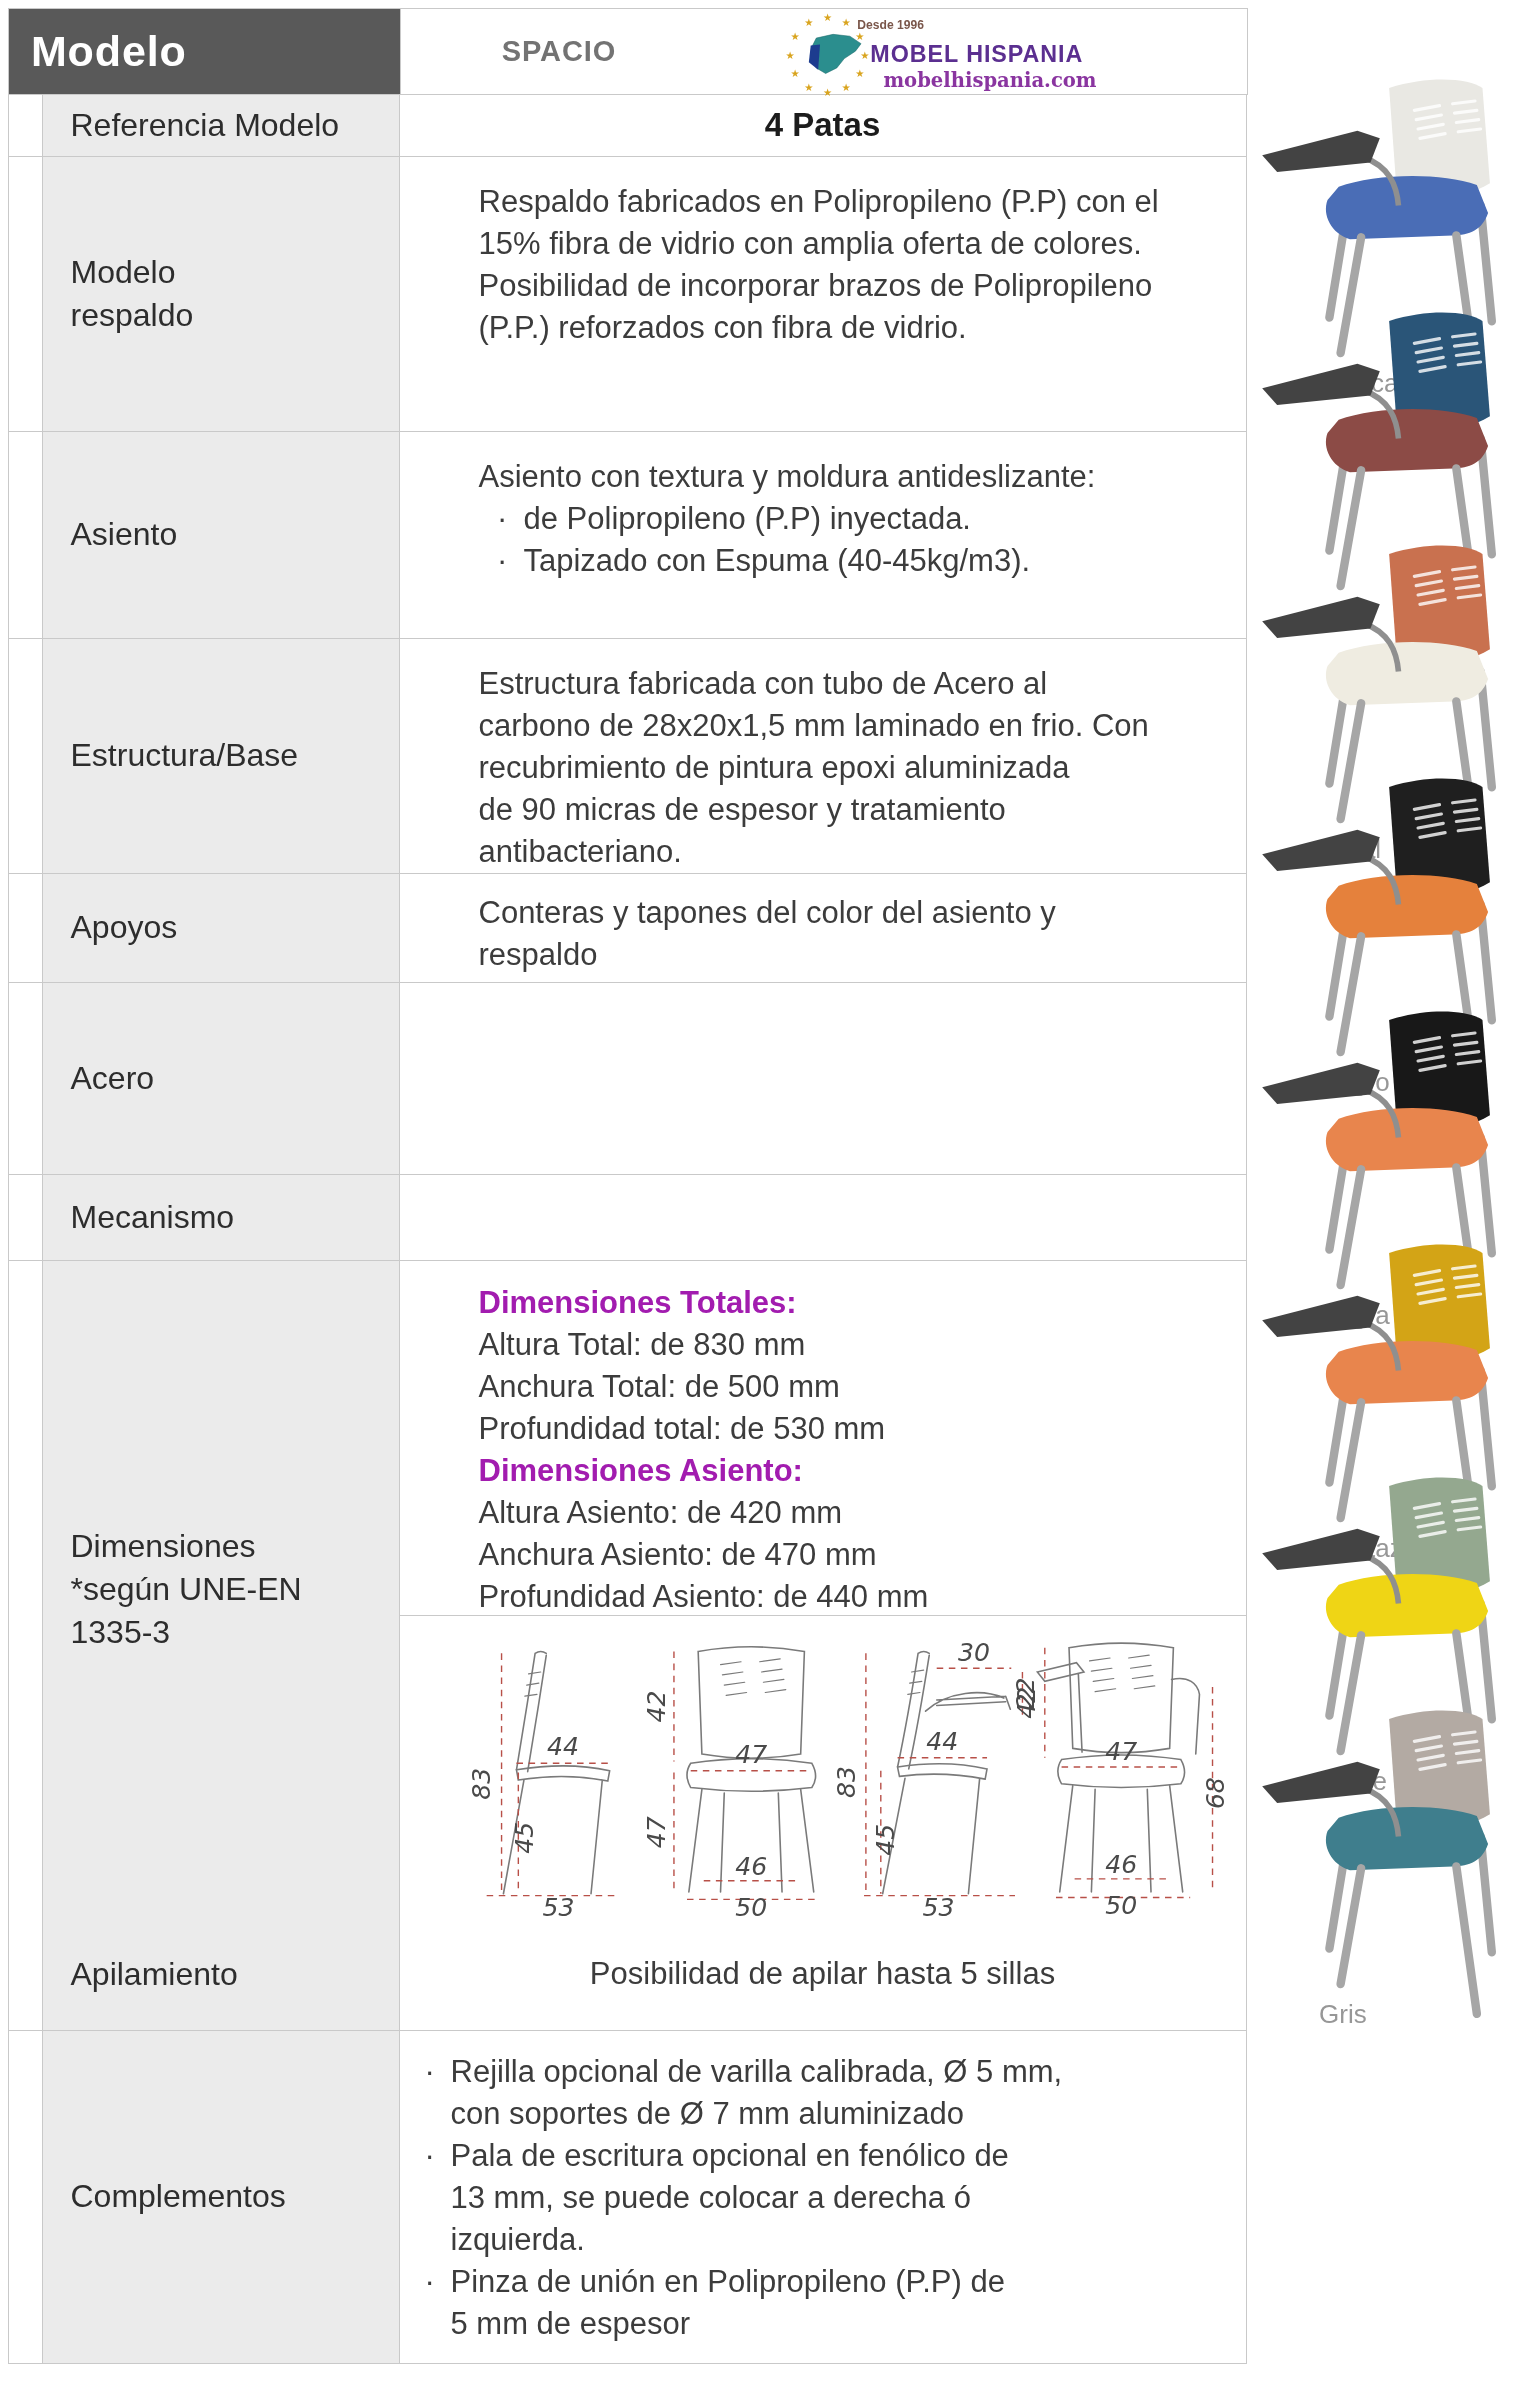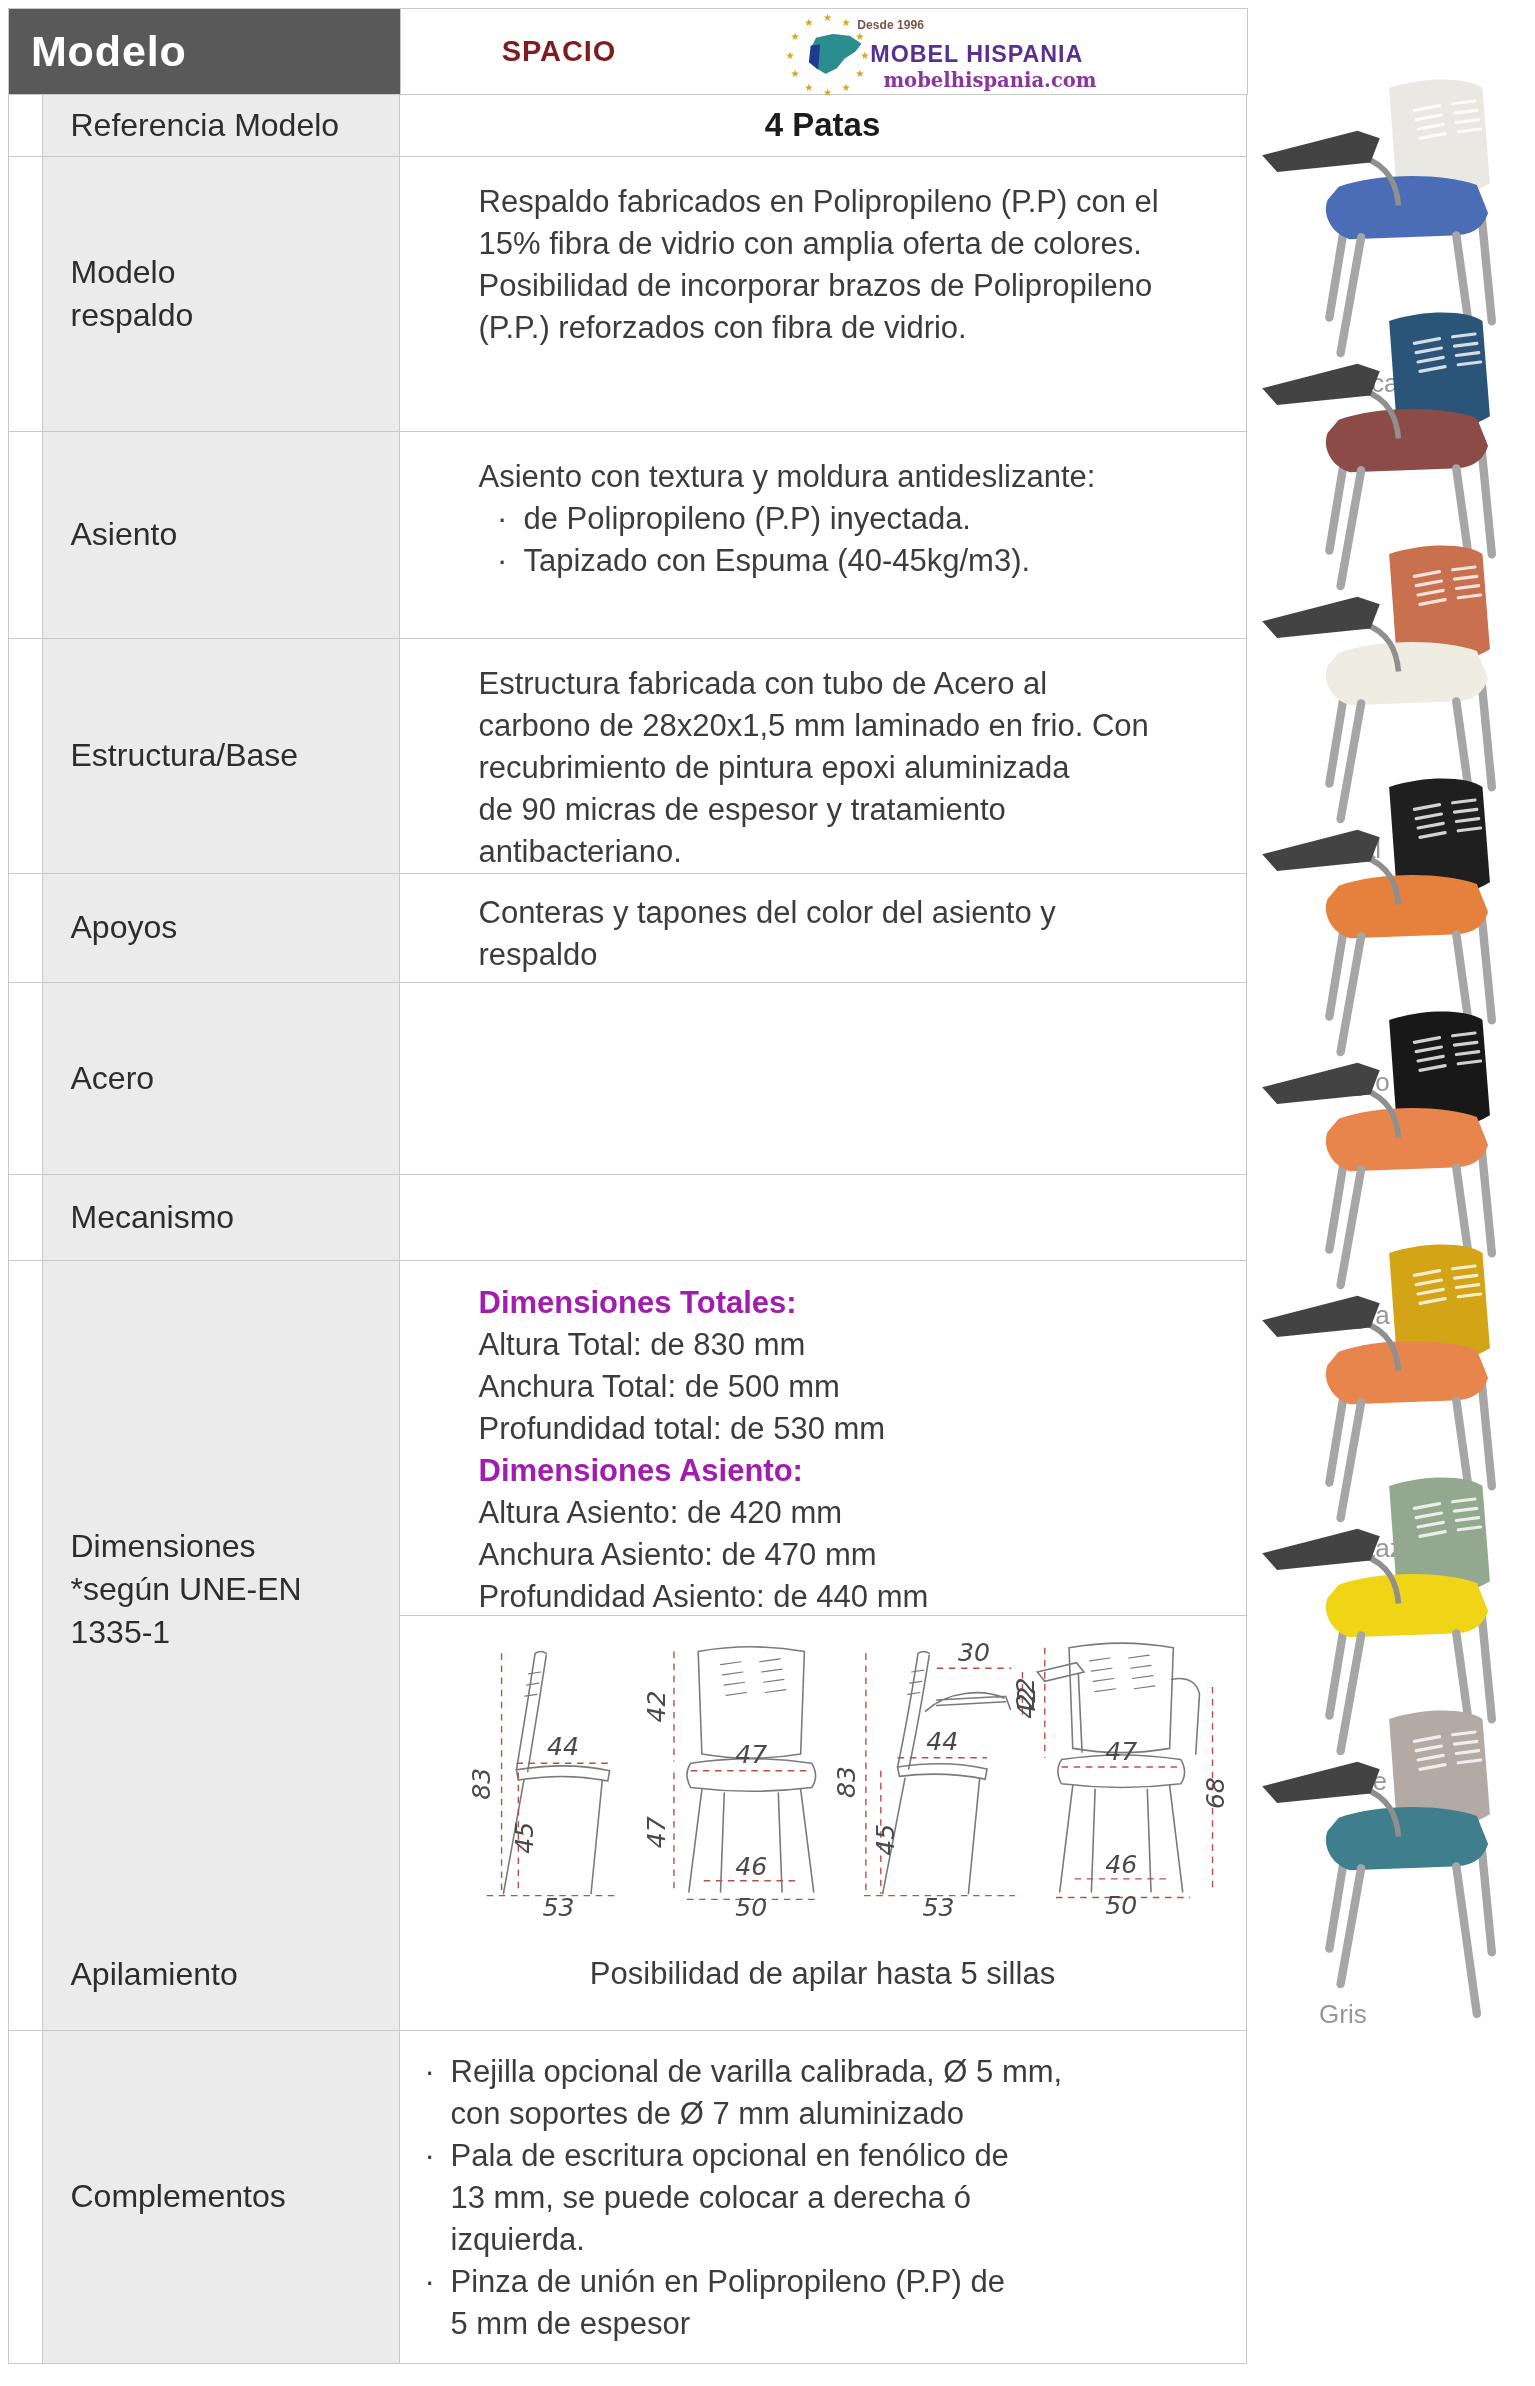--- a/index.html
+++ b/index.html
@@ -29,21 +29,21 @@
   .r-dimensiones { height:658px; }
   .r-apilamiento { height:112px; }
   .r-complementos{ height:333px; }
 
   .hdr-dark { background:#595959; display:flex; align-items:center; padding-left:22.4px;
               border-right:0.9px solid #c9c9c9; border-bottom:0.9px solid #c9c9c9; }
   .hdr-dark span { color:#ffffff; font-size:43px; font-weight:bold; letter-spacing:0.9px; }
   .hdr-content { position:relative; }
   .model-name { position:absolute; left:56px; top:0; width:205px; height:86px;
                 display:flex; align-items:center; justify-content:center;
-                font-size:29px; font-weight:bold; letter-spacing:0.9px; color:#7f1d1d; }
+                font-size:29px; font-weight:bold; letter-spacing:0.9px; color:#737373; }
   .logo { position:absolute; left:378px; top:1.9px; }
   .star { font-size:11px; fill:#d9a41e; text-anchor:middle; }
   .lg-tag   { font-size:13px; font-weight:bold; fill:#7a564a; }
   .lg-brand { font-size:25px; font-weight:bold; fill:#5b2f90; letter-spacing:1px; }
   .lg-site  { font-family:"DejaVu Serif", serif; font-size:21px; font-weight:bold; fill:#8a35a0; }
 
   .value-cell { display:flex; align-items:center; justify-content:center;
                 font-size:33px; font-weight:bold; color:#1c1c1c; }
 
   .content-pad { padding:24px 22.4px 0 79px; }
@@ -171,21 +171,21 @@
     <div class="row r-mecanismo">
       <div class="cell c0"></div>
       <div class="cell label-cell">Mecanismo</div>
       <div class="cell"></div>
     </div>
 
     <div class="row r-dimensiones">
       <div class="cell c0"></div>
       <div class="cell label-cell">Dimensiones
 *según UNE-EN
-1335-1</div>
+1335-3</div>
       <div class="cell" style="padding:0;">
         <div class="dim-text">
           <div class="dim-head">Dimensiones Totales:</div>
           <div class="dim-line">Altura Total: de 830 mm</div>
           <div class="dim-line">Anchura Total: de 500 mm</div>
           <div class="dim-line">Profundidad total: de 530 mm</div>
           <div class="dim-head">Dimensiones Asiento:</div>
           <div class="dim-line">Altura Asiento: de 420 mm</div>
           <div class="dim-line">Anchura Asiento: de 470 mm</div>
           <div class="dim-line">Profundidad Asiento: de 440 mm</div>

